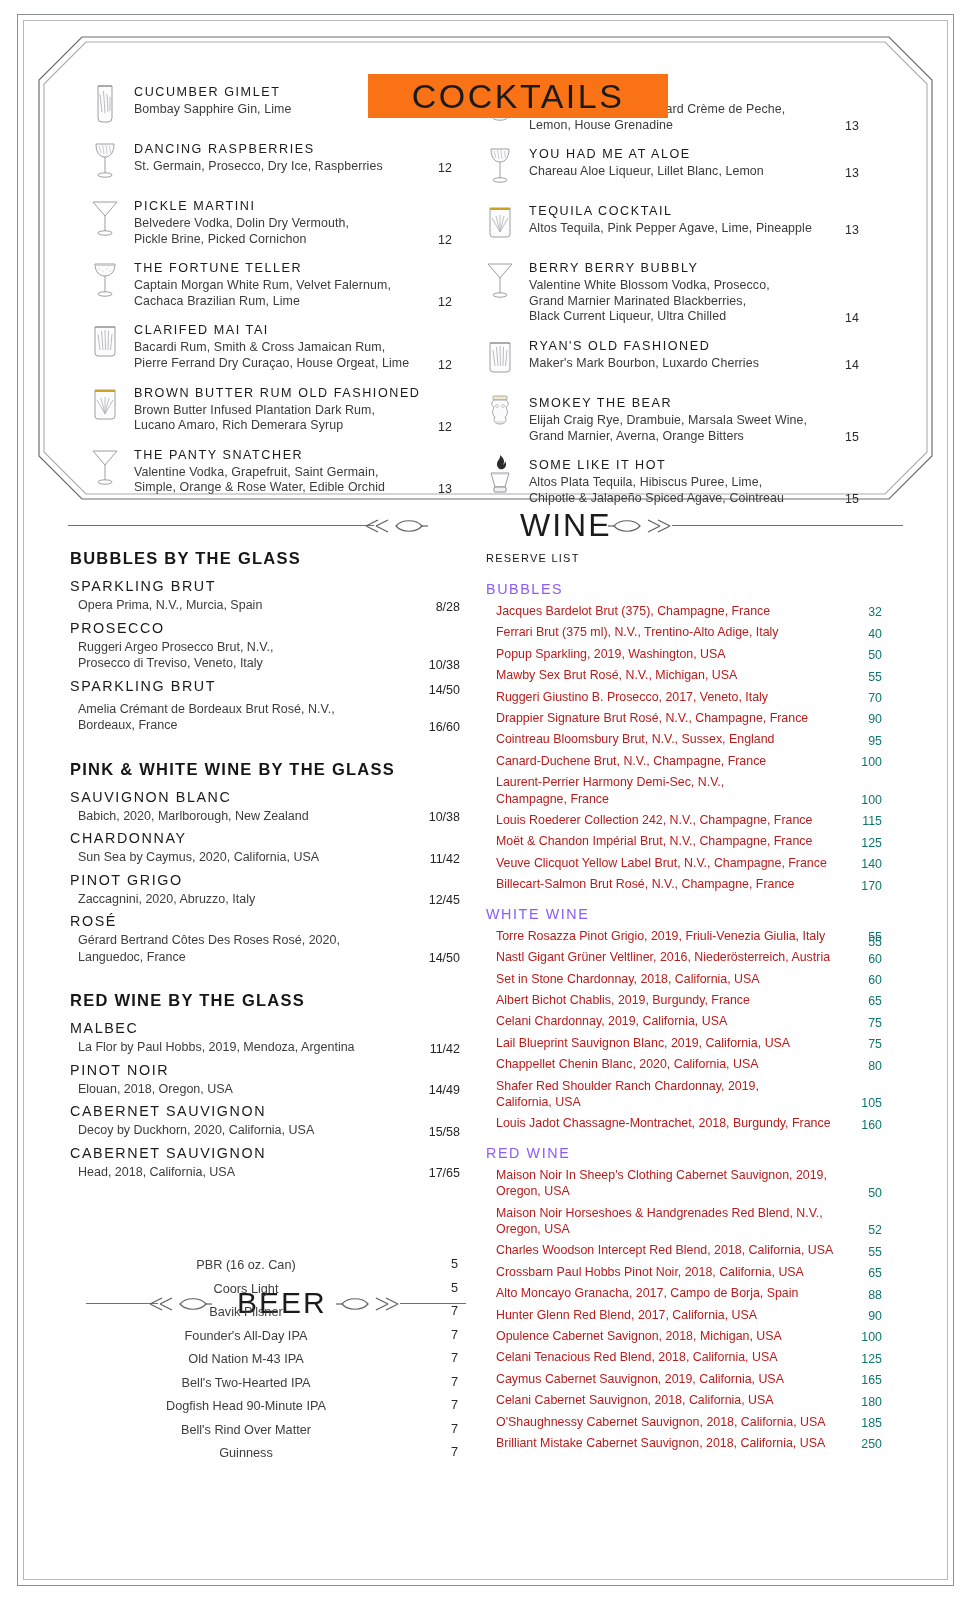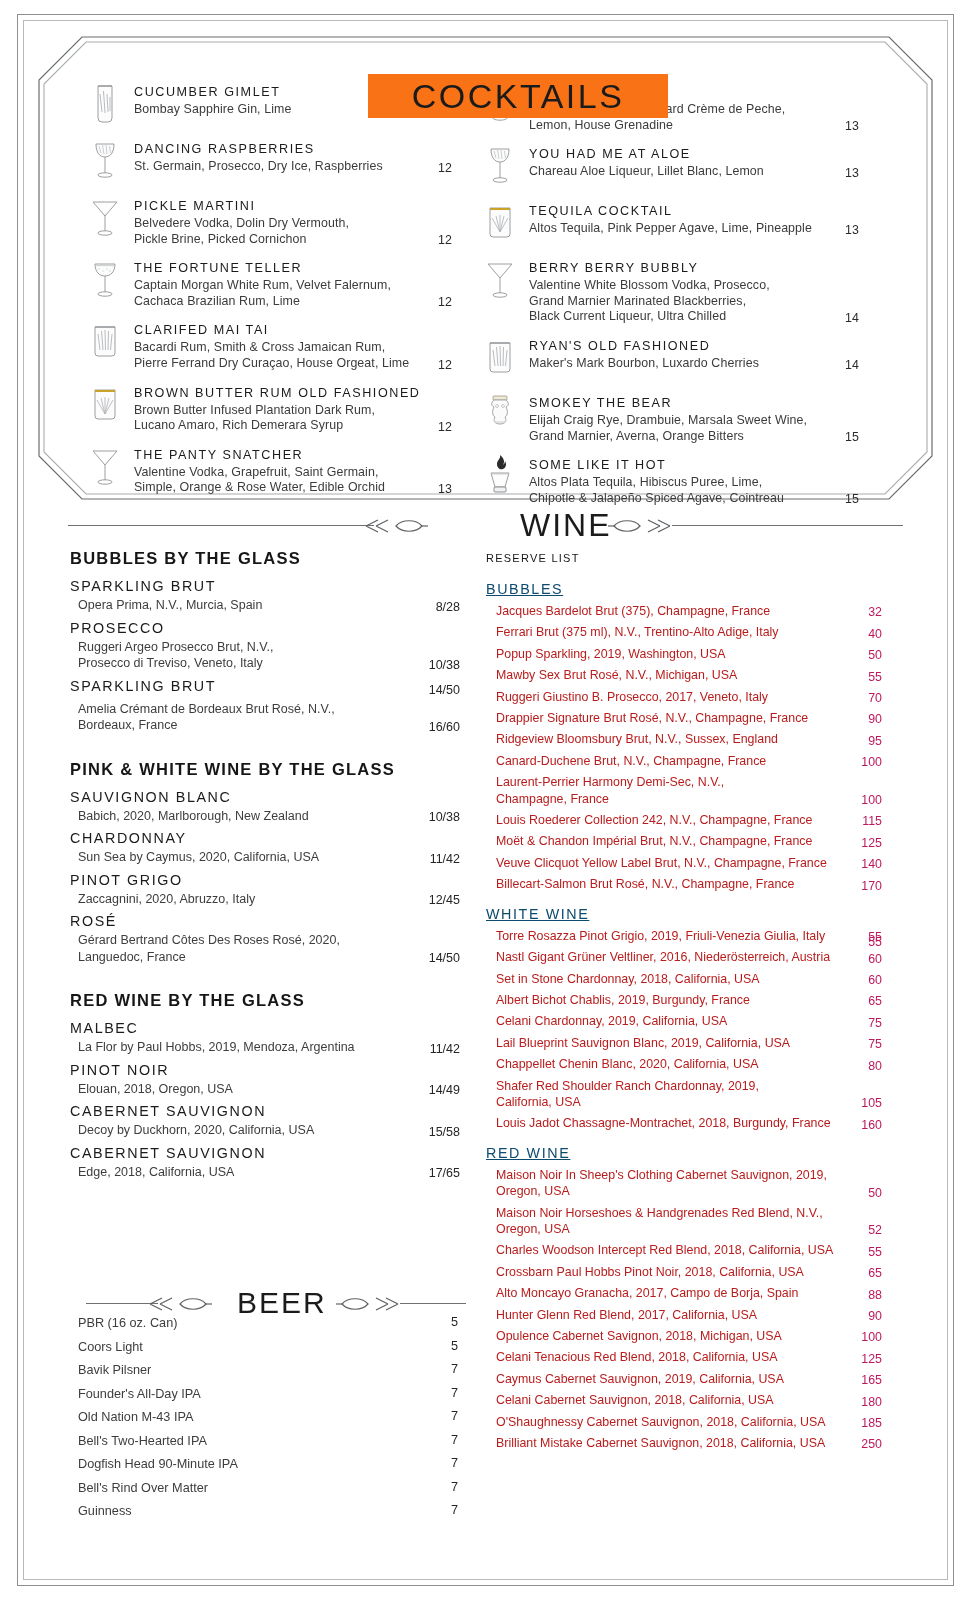--- a/index.html
+++ b/index.html
@@ -86,29 +86,29 @@
   }
   .w-row{position:relative;padding-right:44px;margin:1px 0 5px 8px;}
   .w-desc{font-size:12.5px;color:#3d3d3d;line-height:16.5px;}
   .w-price{position:absolute;right:0;bottom:0;font-size:12.5px;color:#262626;text-align:right;}
 
   .res-head{
     font-size:11px;letter-spacing:1.25px;font-weight:normal;color:#161616;
     text-transform:uppercase;line-height:20px;margin-bottom:10px;
   }
   .res-sub{
-    font-size:14.3px;letter-spacing:1.6px;color:#0c4a6e;text-transform:uppercase;
-    line-height:19px;margin:12px 0 4px 0;text-decoration:underline;
+    font-size:14.3px;letter-spacing:1.6px;color:#8b5cf6;text-transform:uppercase;
+    line-height:19px;margin:12px 0 4px 0;
   }
   .r-row{position:relative;padding-right:42px;margin:0 0 5px 10px;}
   .r-name{font-size:12.4px;color:#b91c1c;line-height:16.4px;}
-  .r-price{position:absolute;right:0;bottom:0;font-size:12.4px;color:#be185d;text-align:center;}
-
-  
-  .beer-list{position:absolute;left:78px;top:1315px;width:380px;}
+  .r-price{position:absolute;right:0;bottom:0;font-size:12.4px;color:#0f766e;text-align:center;}
+
+  
+  .beer-list{position:absolute;left:78px;top:1257px;width:380px;text-align:center;}
   .b-row{position:relative;padding-right:44px;margin-bottom:7.5px;}
   .b-name{font-size:12.7px;color:#3d3d3d;line-height:16px;}
   .b-price{position:absolute;right:0;top:0;font-size:12.7px;color:#262626;}
   .spacer-20{height:20px;}
 </style>
 </head>
 <body>
 
 <div class="page-frame">
   <div class="page-frame-inner"></div>
@@ -382,21 +382,21 @@
       <div class="w-desc">Elouan, 2018, Oregon, USA</div>
       <div class="w-price">14/49</div>
     </div>
     <div class="sub-title">CABERNET SAUVIGNON</div>
     <div class="w-row">
       <div class="w-desc">Decoy by Duckhorn, 2020, California, USA</div>
       <div class="w-price">15/58</div>
     </div>
     <div class="sub-title">CABERNET SAUVIGNON</div>
     <div class="w-row">
-      <div class="w-desc">Edge, 2018, California, USA</div>
+      <div class="w-desc">Head, 2018, California, USA</div>
       <div class="w-price">17/65</div>
     </div>
   </div>
 
 <div class="wine-col right" id="wine-right">
     <div class="res-head">RESERVE LIST</div>
     <div class="res-sub">BUBBLES</div>
     <div class="r-row">
       <div class="r-name">Jacques Bardelot Brut (375), Champagne, France</div>
       <div class="r-price">32</div>
@@ -415,21 +415,21 @@
     </div>
     <div class="r-row">
       <div class="r-name">Ruggeri Giustino B. Prosecco, 2017, Veneto, Italy</div>
       <div class="r-price">70</div>
     </div>
     <div class="r-row">
       <div class="r-name">Drappier Signature Brut Rosé, N.V., Champagne, France</div>
       <div class="r-price">90</div>
     </div>
     <div class="r-row">
-      <div class="r-name">Ridgeview Bloomsbury Brut, N.V., Sussex, England</div>
+      <div class="r-name">Cointreau Bloomsbury Brut, N.V., Sussex, England</div>
       <div class="r-price">95</div>
     </div>
     <div class="r-row">
       <div class="r-name">Canard-Duchene Brut, N.V., Champagne, France</div>
       <div class="r-price">100</div>
     </div>
     <div class="r-row">
       <div class="r-name">Laurent-Perrier Harmony Demi-Sec, N.V.,<br>Champagne, France</div>
       <div class="r-price">100</div>
     </div>

